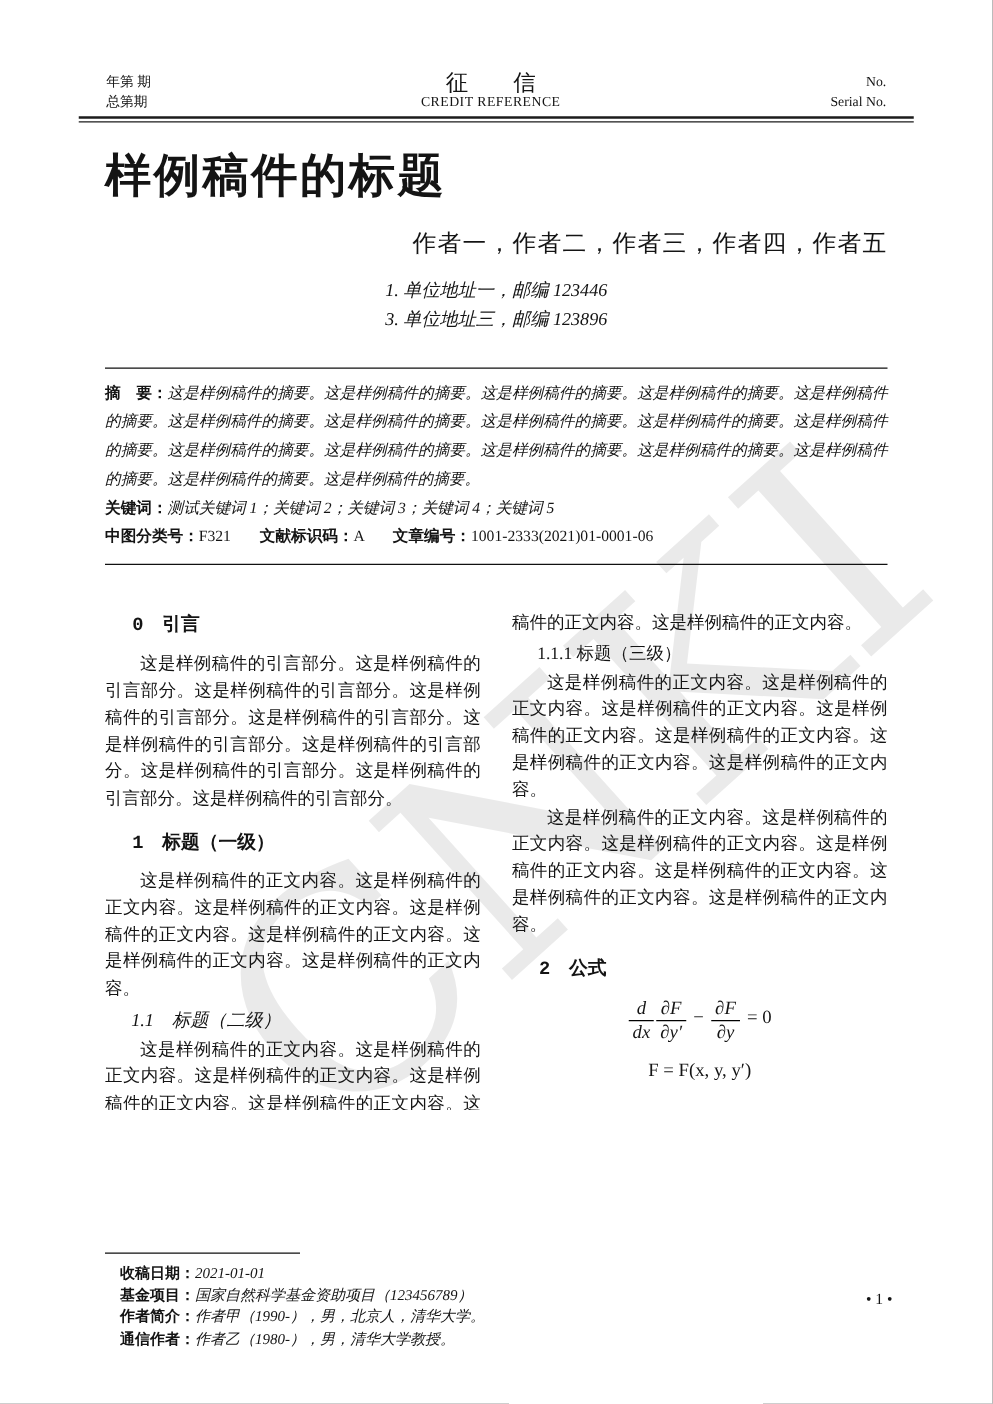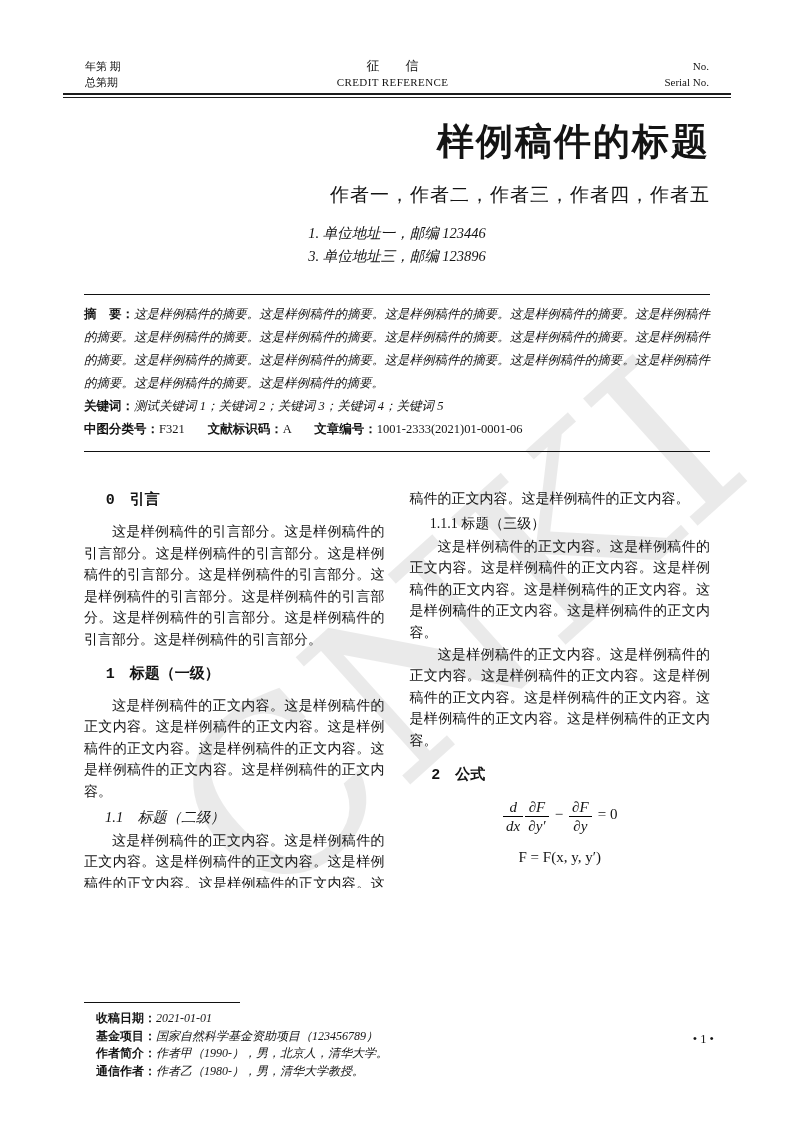--- a/index.html
+++ b/index.html
@@ -23,26 +23,26 @@
     z-index: 0; pointer-events: none;
   }
   .content { position: relative; z-index: 1; }
 
   
   .hdr { margin: 58px 63px 0 63px; width: 668px; }
   .hdr-row { display: flex; justify-content: space-between; align-items: flex-end; padding: 0 22px; }
   .hdr-left, .hdr-right { font-size: 11px; line-height: 16px; }
   .hdr-right { text-align: right; }
   .hdr-center { text-align: center; }
-  .hdr-cn { font-size: 13px; line-height: 16px; font-family: Liberation Serif, serif; }
+  .hdr-cn { font-size: 18px; line-height: 16px; font-family: Liberation Serif, serif; }
   .hdr-en { font-size: 11px; line-height: 16px; letter-spacing: 0.4px; }
   .double-rule { margin-top: 3px; height: 5px; border-top: 2px solid #1c1c1c; border-bottom: 1.4px solid #1c1c1c; }
 
   
-  .title { margin: 22px 84px 0; text-align: right; font-size: 37px; font-weight: bold; letter-spacing: 2px; line-height: 44px; }
+  .title { margin: 22px 84px 0; text-align: left; font-size: 37px; font-weight: bold; letter-spacing: 2px; line-height: 44px; }
   .authors { margin: 18px 84px 0; text-align: right; font-size: 19px; letter-spacing: 1px; }
   .affiliations { margin: 14px 84px 0; text-align: center; }
   .affil-line { font-size: 14.5px; line-height: 23px; font-style: italic; }
 
   
   .abstract-block {
     margin: 26px 84px 0; padding: 8px 0 10px;
     border-top: 1px solid #111; border-bottom: 1px solid #111;
     font-size: 12.5px; line-height: 23px; text-align: justify;
   }

